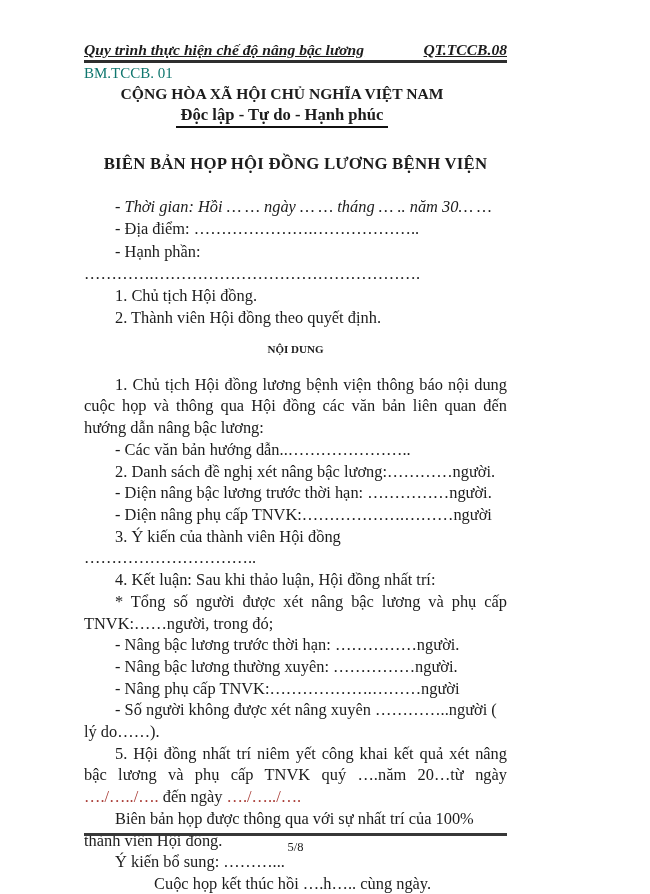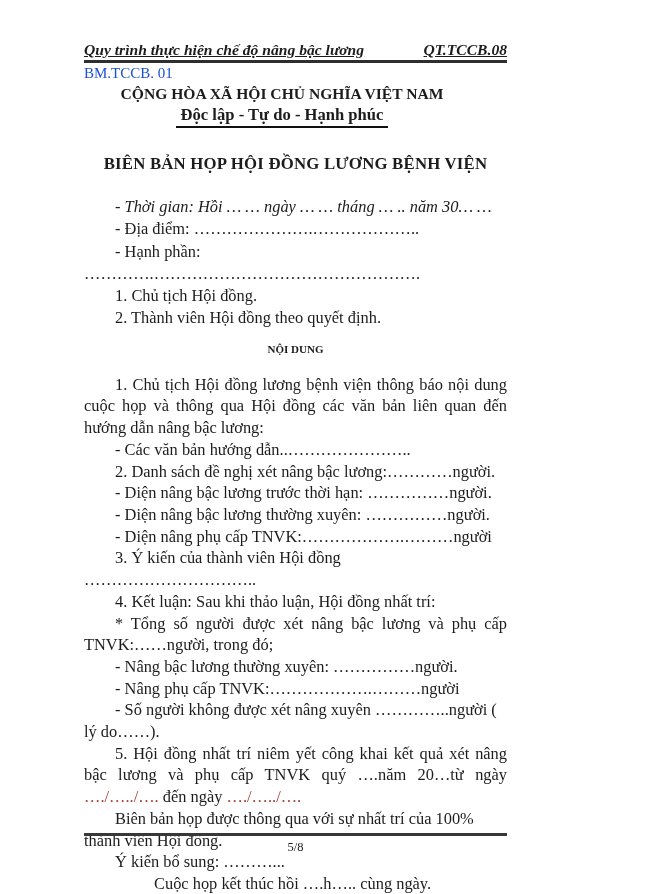--- a/index.html
+++ b/index.html
@@ -72,21 +72,21 @@
 </head>
 <body>
 
 <div class="page">
 
   <div class="run-header">
     <span class="htext">Quy trình thực hiện chế độ nâng bậc lương</span>
     <span class="htext">QT.TCCB.08</span>
   </div>
 
-  <div class="form-code" id="form-code" style="color: #1d4ed8;">BM.TCCB. 01</div>
+  <div class="form-code" id="form-code" style="color: #0f766e;">BM.TCCB. 01</div>
 
   <div class="national">
     <div class="country">CỘNG HÒA XÃ HỘI CHỦ NGHĨA VIỆT NAM</div>
     <div><span class="motto">Độc lập - Tự do - Hạnh phúc</span></div>
   </div>
 
   <div class="doc-title">BIÊN BẢN HỌP HỘI ĐỒNG LƯƠNG BỆNH VIỆN</div>
 
   <div class="meta">
     <p class="italic">- Thời gian: Hồi … … ngày … … tháng … .. năm 30… …</p>
@@ -96,25 +96,25 @@
     <p>2. Thành viên Hội đồng theo quyết định.</p>
   </div>
 
   <div class="section-heading">NỘI DUNG</div>
 
   <div class="body-block">
     <p class="just">1. Chủ tịch Hội đồng lương bệnh viện thông báo nội dung cuộc họp và thông qua Hội đồng các văn bản liên quan đến hướng dẫn nâng bậc lương:</p>
     <p>- Các văn bản hướng dẫn..…………………..</p>
     <p>2. Danh sách đề nghị xét nâng bậc lương:…………người.</p>
     <p>- Diện nâng bậc lương trước thời hạn: ……………người.</p>
-    <p>- Diện nâng bậc lương thường  xuyên: ……………người.</p>
     <p>- Diện nâng phụ cấp TNVK:……………….………người</p>
     <p>3. Ý kiến của thành viên Hội đồng …………………………..</p>
     <p>4. Kết luận: Sau khi thảo luận, Hội đồng nhất trí:</p>
     <p class="just">* Tổng số người được xét nâng bậc lương và phụ cấp TNVK:……người, trong đó;</p>
+    <p>- Nâng bậc lương trước thời hạn: ……………người.</p>
     <p>- Nâng bậc lương thường  xuyên: ……………người.</p>
     <p>- Nâng phụ cấp TNVK:……………….………người</p>
     <p>- Số người không được xét nâng xuyên …………..người ( lý do……).</p>
     <p class="just"><span>5. Hội đồng nhất trí niêm yết công khai kết quả xét nâng bậc lương và phụ cấp TNVK quý ….năm 20…từ ngày </span><span class="red" style="color: rgb(169, 60, 54);">…./…../….</span><span> đến ngày </span><span class="red" style="color: rgb(169, 60, 54);">…./…../….</span></p>
     <p>Biên bản họp được thông qua với sự nhất trí của 100% thành viên Hội đồng.</p>
     <p>Ý kiến bổ sung: ………...</p>
     <p class="deep-indent">Cuộc họp kết thúc hồi ….h….. cùng ngày.</p>
   </div>
 
 

